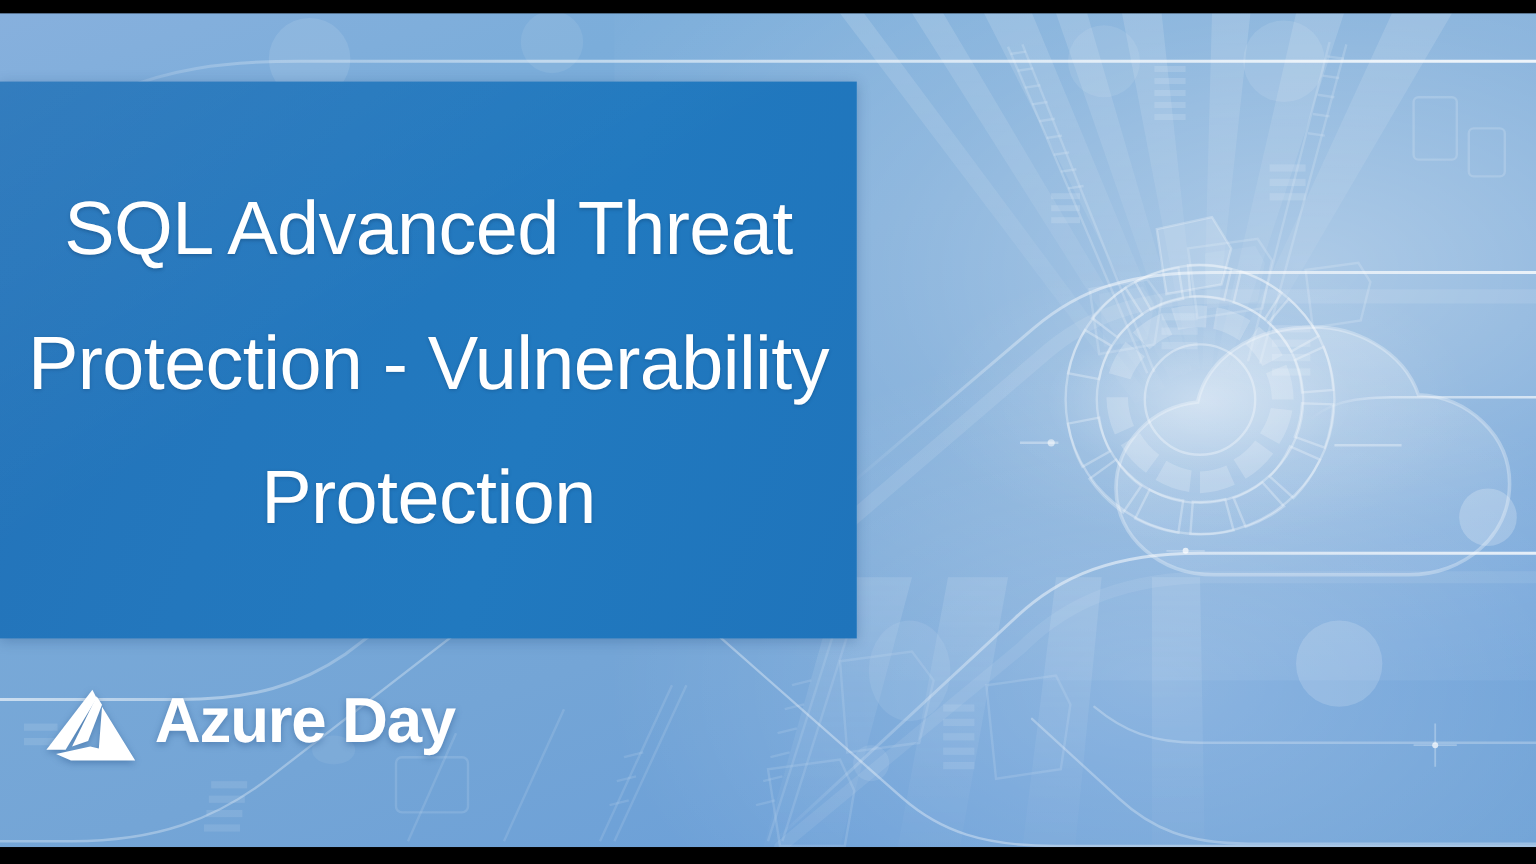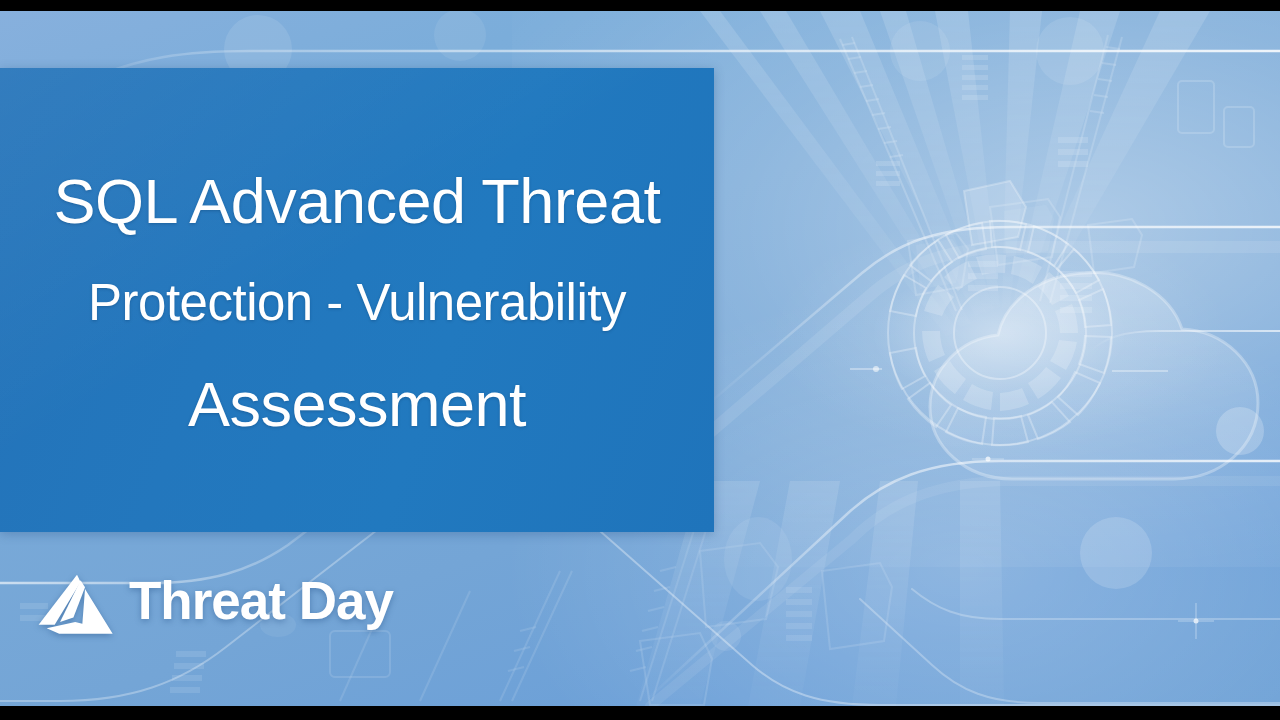--- a/index.html
+++ b/index.html
@@ -65,21 +65,21 @@
     font-weight:400;
     font-size:64px;
     line-height:1.78;
     letter-spacing:-0.5px;
     text-align:center;
     text-shadow:0 1px 3px rgba(10,45,85,.30);
     padding-top:6px;
   }
   #title .tline { white-space:nowrap; }
   #title .tline.l1 { font-size:63px; }
-  #title .tline.l2 { font-size:51px; }
+  #title .tline.l2 { font-size:63px; }
   #title .tline.l3 { font-size:63px; }
 
   
   #brand {
     position:absolute;
     left:34px; top:556px;
     display:flex; align-items:flex-start;
     filter:drop-shadow(0 2px 3px rgba(25,70,125,.40));
   }
   #brand .mark { width:86px; height:66px; margin-top:6px; }
@@ -376,33 +376,33 @@
         </g>
 
       </g>
     </svg>
 
     <div id="panel">
       <div class="panel-sheen"></div>
       <div id="title">
         <span class="tline l1">SQL Advanced Threat</span>
         <span class="tline l2">Protection - Vulnerability</span>
-        <span class="tline l3">Assessment</span>
+        <span class="tline l3">Protection</span>
       </div>
     </div>
 
     <div id="brand">
       <svg class="mark" viewBox="0 0 96 74">
 
         <polygon points="48,2 52,10 23,58 5,58" fill="#ffffff"></polygon>
         <polygon points="52,8 57,16 44,50 29,55" fill="#ffffff"></polygon>
         <polygon points="57,18 88,68 28,68 14,62 46,55 54,57" fill="#ffffff"></polygon>
       </svg>
       <div class="words">
-        <span class="w2">Threat Day</span>
+        <span class="w2">Azure Day</span>
       </div>
     </div>
 
   </div>
 
   <div class="bar" id="bar-top"></div>
   <div class="bar" id="bar-bottom"></div>
 
 </div>
 

